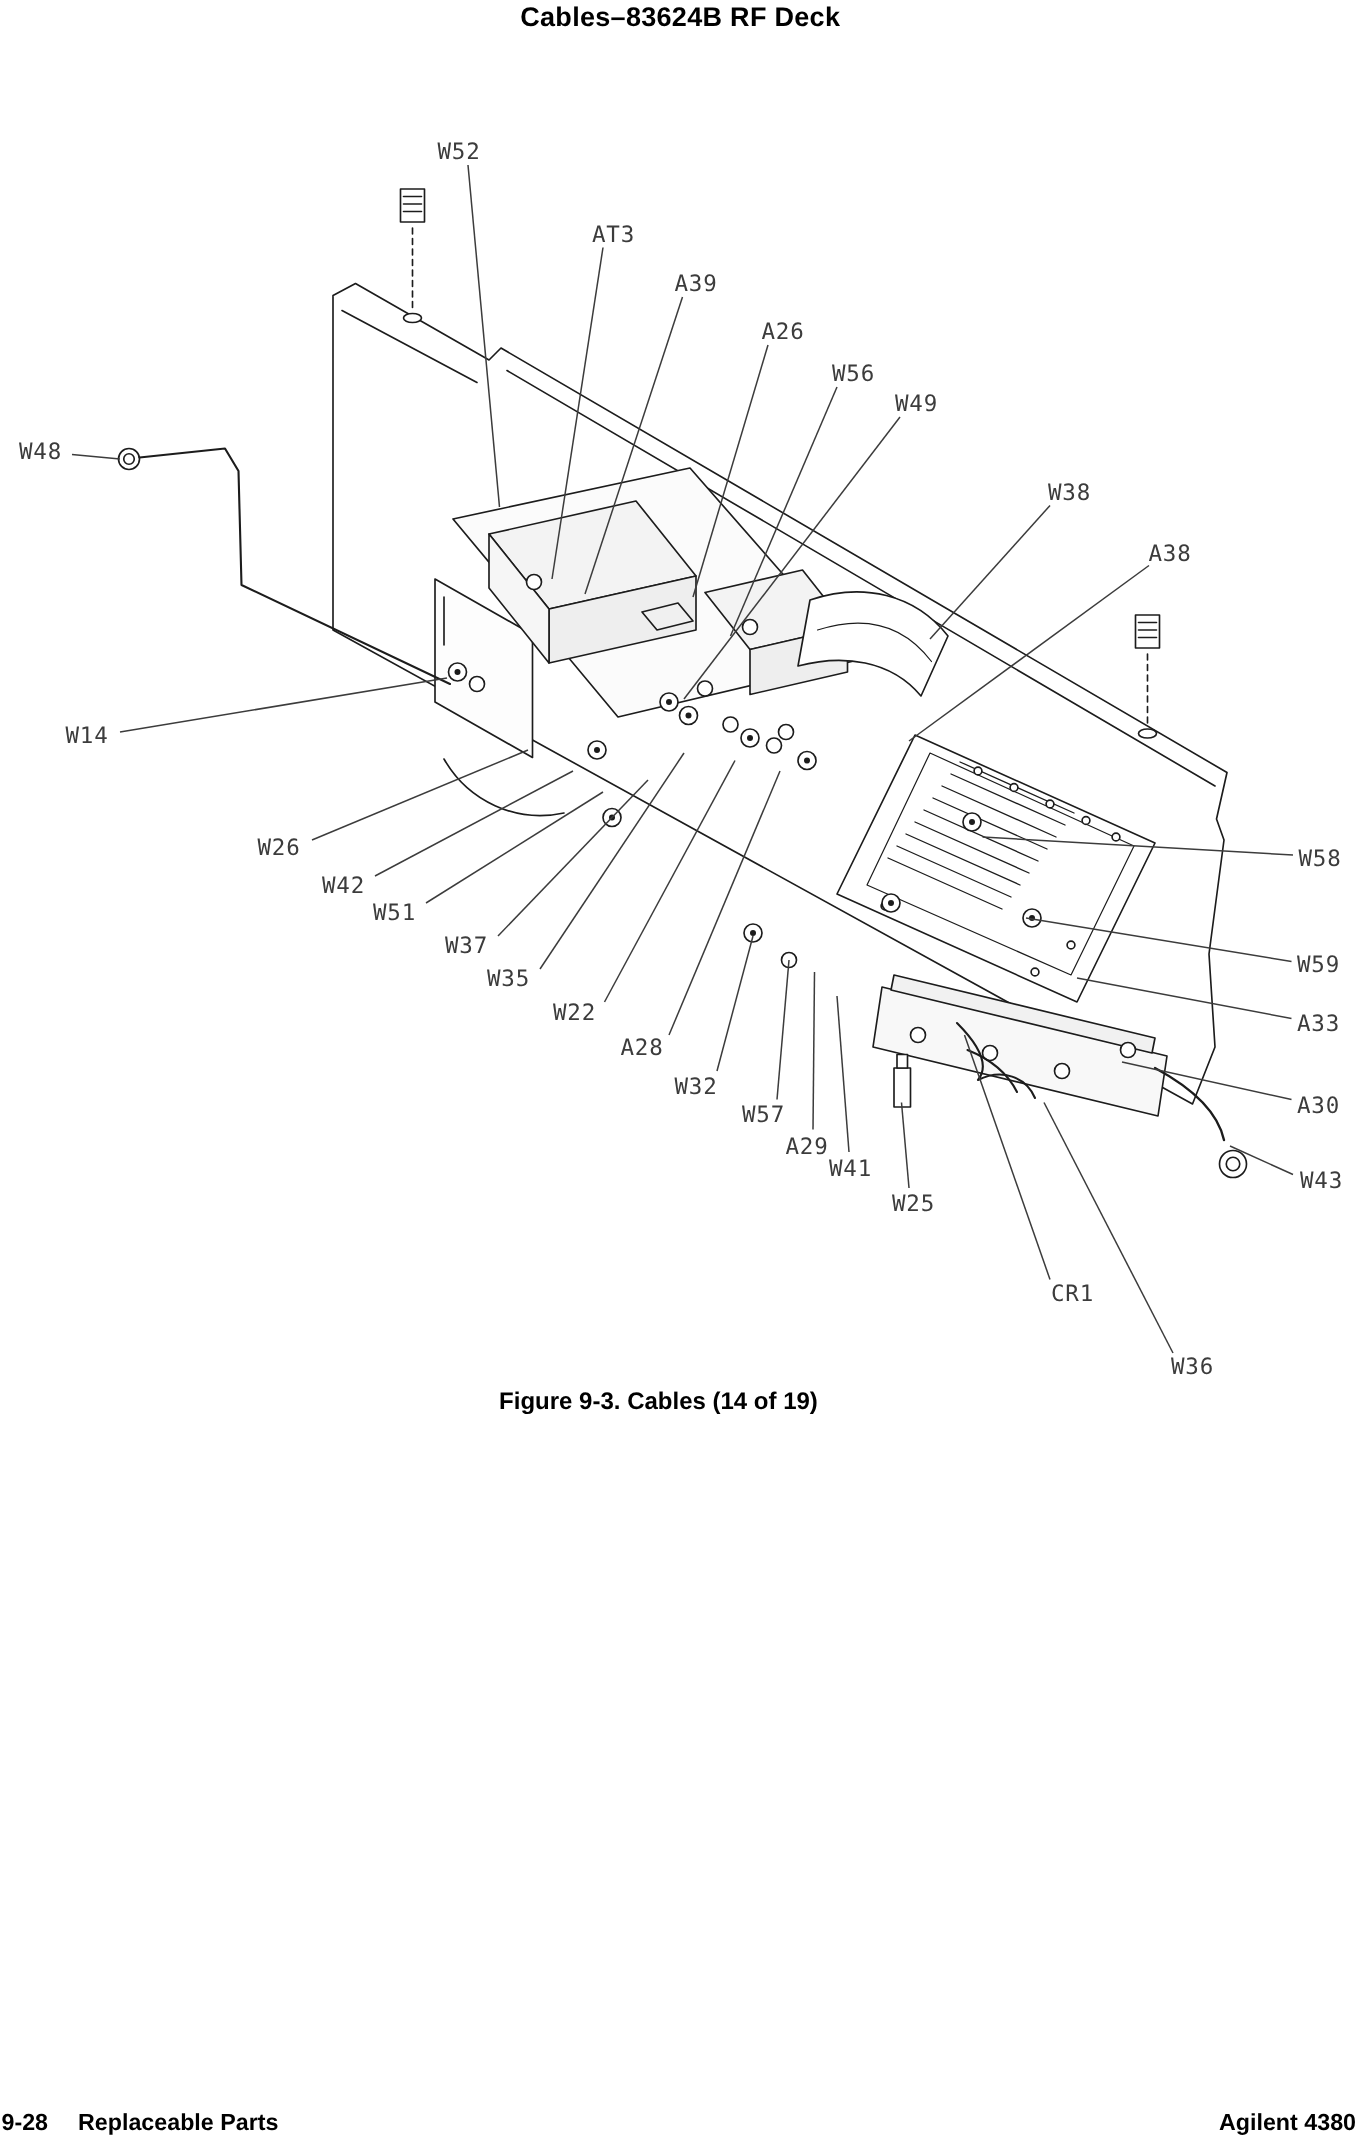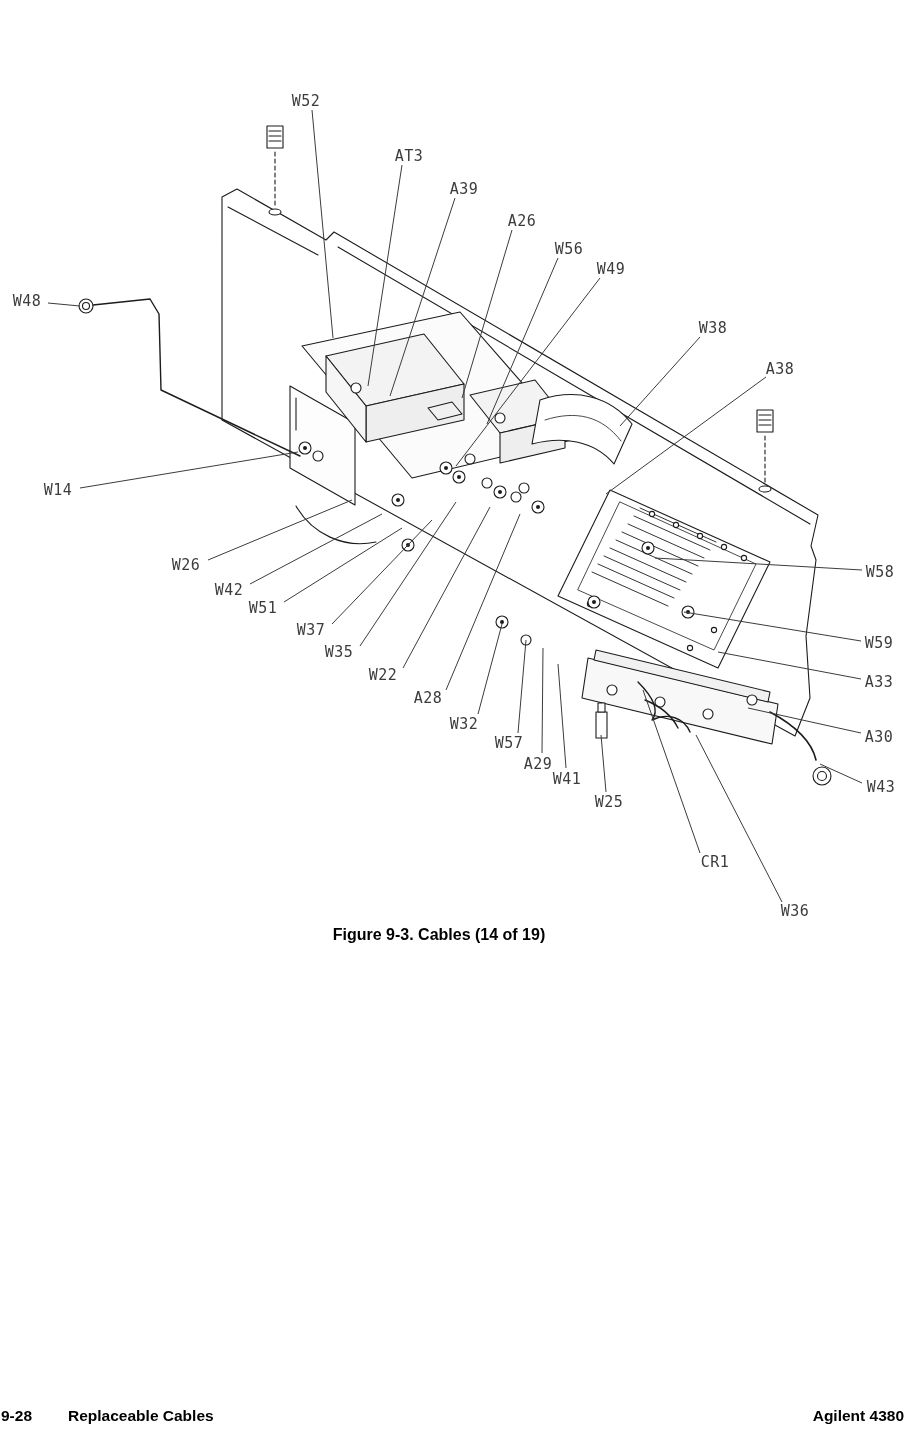--- a/index.html
+++ b/index.html
@@ -10,31 +10,32 @@
   .header{position:absolute;top:0;left:0;width:907px;text-align:center;}
   .title{font-size:18px;font-weight:bold;letter-spacing:0.2px;padding-top:1px;}
   .subtitle{font-family:"Liberation Serif",serif;font-style:italic;font-size:17px;margin-top:7px;color:#141414;}
   #fig-svg{position:absolute;top:0;left:0;}
   .caption{position:absolute;top:926px;left:0;width:878px;text-align:center;font-weight:bold;font-size:16px;}
   .footer{
     position:absolute;top:1407px;left:0;width:907px;box-sizing:border-box;
     display:flex;justify-content:space-between;align-items:baseline;
     font-weight:bold;font-size:15.5px;padding:0 3px 0 1px;
   }
-  .footer .pageno{margin-right:36px;}
+  .footer .pageno{margin-right:20px;}
   #callouts text{
     font-family:"DejaVu Sans Mono",monospace;font-size:15px;fill:#3c3c3c;
     text-anchor:middle;letter-spacing:0.5px;
   }
   #callouts line{stroke:#3c3c3c;stroke-width:1;}
 </style>
 </head>
 <body>
 
 <div class="header">
+  <div class="title">Cables–83624B RF Deck</div>
 </div>
 
 <svg id="fig-svg" width="907" height="1431" viewBox="0 0 907 1431">
   <g fill="none" stroke="#1c1c1c" stroke-width="1.1" stroke-linejoin="round" stroke-linecap="round">
 
     <path d="M222,197 L237,189 L326,240 L334,232 L818,515 L811,546 L816,560 L806,636 L810,698 L795,736 L222,420 Z" fill="#ffffff"></path>
     <path d="M228,207 L318,255"></path>
     <path d="M338,247 L810,524"></path>
     <path d="M296,506 C312,534 344,549 376,542"></path>
 
@@ -204,16 +205,16 @@
       <text x="879" y="742">A30</text>
       <line x1="862" y1="783" x2="820" y2="764"></line>
       <text x="881" y="792">W43</text>
     </g>
 </svg>
 
 <div class="caption">Figure 9-3. Cables (14 of 19)</div>
 
 <div class="footer">
   <div class="left">
-    <span class="pageno">9-28</span><span>Replaceable Cables</span>
+    <span class="pageno">9-28</span><span>Replaceable Parts</span>
   </div>
   <div class="right">Agilent 4380</div>
 </div>
 
 </body></html>

